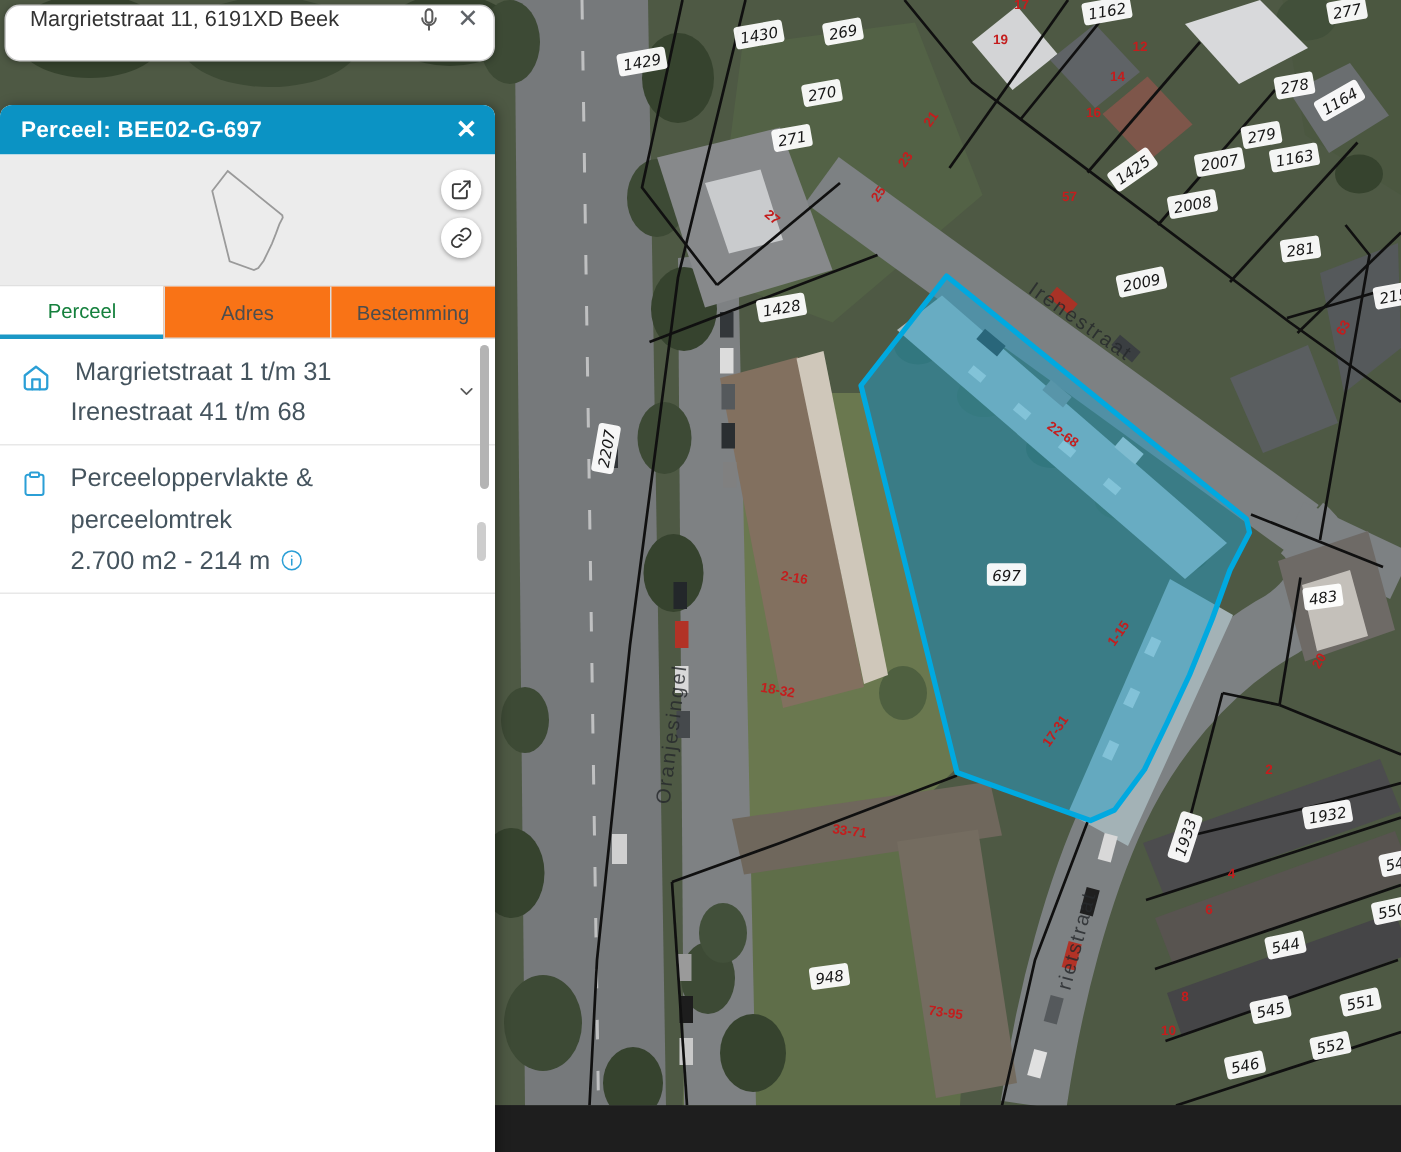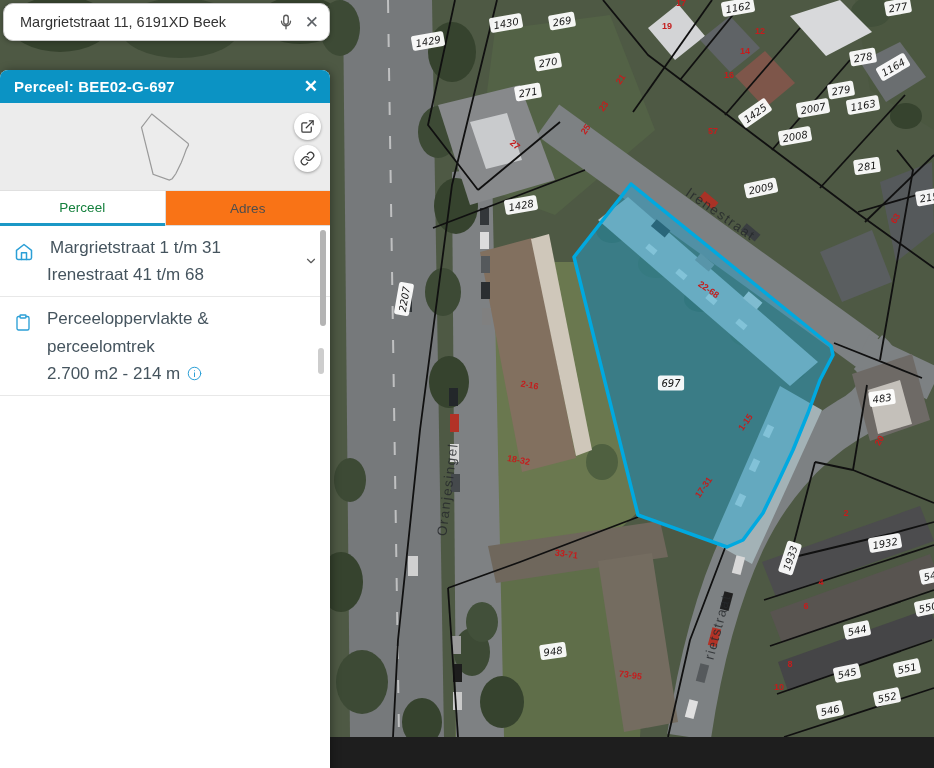--- a/index.html
+++ b/index.html
@@ -36,21 +36,21 @@
   .info svg{stroke:#2b9fd6;fill:none;stroke-width:1.6;stroke-linecap:round;display:block;cursor:pointer;}
   .chev{align-self:center;margin-left:6px;cursor:pointer;}
   .chev svg{stroke:#5a5a5a;fill:none;stroke-width:2;stroke-linecap:round;stroke-linejoin:round;display:block;}
 
   .sb-thumb{position:absolute;width:6px;border-radius:3px;cursor:pointer;}
   .sb1{right:4px;top:160px;height:96px;background:#b4b4b4;}
   .sb2{right:6px;top:278px;height:26px;background:#cdcdcd;}
 
   
   .search{position:absolute;left:3px;top:3px;width:327px;height:38px;background:#fff;border:1px solid #c9c9c9;
-    border-radius:10px;display:flex;align-items:center;padding:0 10px 0 14px;box-shadow:0 1px 5px rgba(0,0,0,.3);
+    border-radius:10px;display:flex;align-items:flex-start;padding:0 10px 0 14px;box-shadow:0 1px 5px rgba(0,0,0,.3);
     z-index:6;box-sizing:border-box;}
   .search input{flex:1;border:none;outline:none;font-family:"Liberation Sans",sans-serif;font-size:14.5px;
     color:#333;background:transparent;}
   .mic{display:flex;align-items:center;margin-right:10px;cursor:pointer;}
   .mic svg{stroke:#5a5a5a;fill:none;stroke-width:1.8;stroke-linecap:round;stroke-linejoin:round;display:block;}
   .sx{color:#5f6368;font-size:17px;cursor:pointer;line-height:1;}
 
   
   .plab{font:italic 10px "DejaVu Sans",sans-serif;fill:#161616;text-anchor:middle;}
   .hnum{font:bold 9px "Liberation Sans",sans-serif;fill:#c41d1d;text-anchor:middle;}
@@ -381,20 +381,21 @@
       <svg width="15" height="15" viewBox="0 0 24 24">
         <path d="M10 13a5 5 0 0 0 7.54.54l3-3a5 5 0 0 0-7.07-7.07l-1.72 1.71"></path>
         <path d="M14 11a5 5 0 0 0-7.54-.54l-3 3a5 5 0 0 0 7.07 7.07l1.71-1.71"></path>
       </svg>
     </div>
   </div>
 
   <div class="tabs">
     <div class="tab active">Perceel</div>
     <div class="tab">Adres</div>
+    <div class="tab">Bestemming</div>
   </div>
 
   <div class="row">
     <span class="ric">
       <svg width="20" height="20" viewBox="0 0 24 24">
         <path d="M3 10l9-7 9 7v9a2 2 0 0 1-2 2H5a2 2 0 0 1-2-2z"></path>
         <polyline points="9 21 9 13 15 13 15 21"></polyline>
       </svg>
     </span>
     <div class="rtxt">

